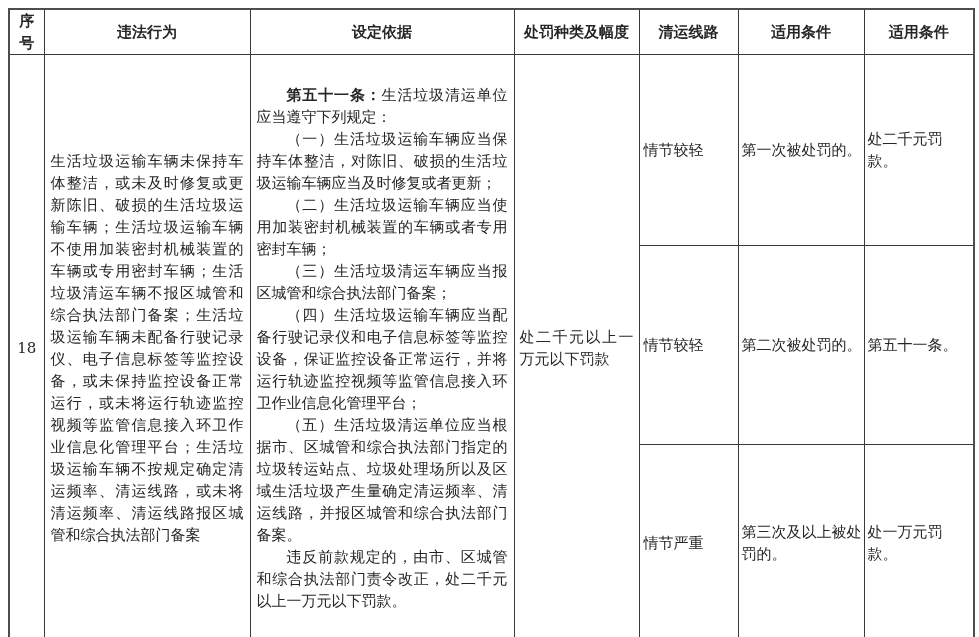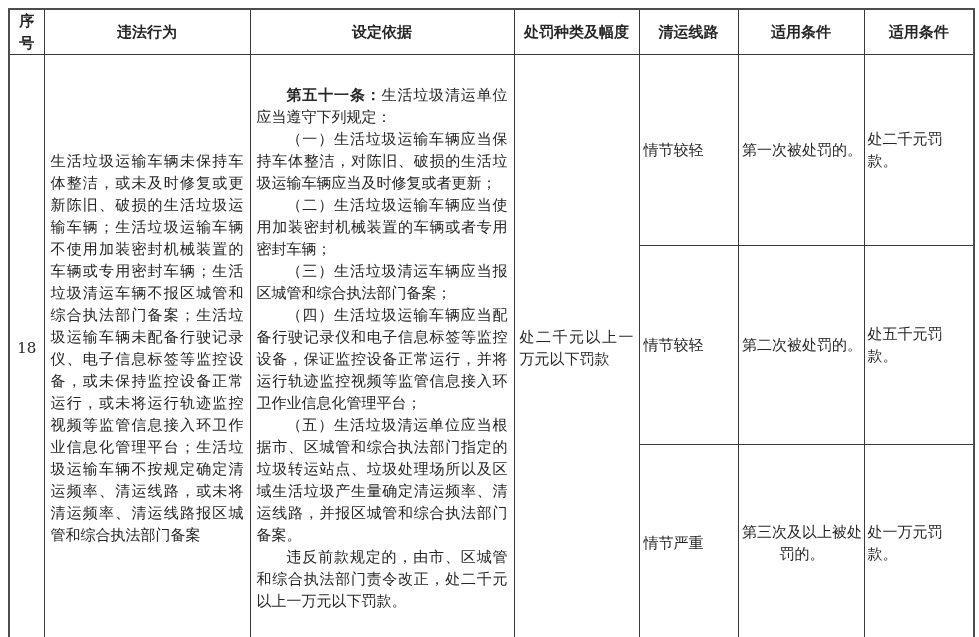--- a/index.html
+++ b/index.html
@@ -38,21 +38,21 @@
   td.seq-cell { text-align: center; }
   td.violation-cell { text-align: justify; padding: 0 6px; }
   td.basis-cell { padding: 0 6px; }
   td.basis-cell p {
     margin: 0;
     text-indent: 2em;
     text-align: justify;
   }
   td.penalty-type-cell { text-align: justify; padding: 0 5px; }
   td.tier-level-cell { text-align: left; }
-  td.tier-cond-cell { text-align: center; padding: 0 1px 0 3px; }
+  td.tier-cond-cell { text-align: left; padding: 0 1px 0 3px; }
   td.tier-std-cell { text-align: left; padding: 0 12px 0 3px; }
   b.article-lead { font-weight: bold; }
 </style>
 </head>
 <body>
 
 <div class="page">
   <table class="grid">
     <colgroup>
       <col style="width:35px">
@@ -88,21 +88,21 @@
           <p>违反前款规定的，由市、区城管和综合执法部门责令改正，处二千元以上一万元以下罚款。</p>
         </td>
         <td class="penalty-type-cell" rowspan="3">处二千元以上一万元以下罚款</td>
         <td class="tier-level-cell">情节较轻</td>
         <td class="tier-cond-cell">第一次被处罚的。</td>
         <td class="tier-std-cell">处二千元罚款。</td>
       </tr>
       <tr class="tier-row-2">
         <td class="tier-level-cell">情节较轻</td>
         <td class="tier-cond-cell">第二次被处罚的。</td>
-        <td class="tier-std-cell">处五千元罚款。</td>
+        <td class="tier-std-cell">第五十一条。</td>
       </tr>
       <tr class="tier-row-3">
         <td class="tier-level-cell">情节严重</td>
         <td class="tier-cond-cell">第三次及以上被处罚的。</td>
         <td class="tier-std-cell">处一万元罚款。</td>
       </tr>
     </tbody>
   </table>
 </div>
 

